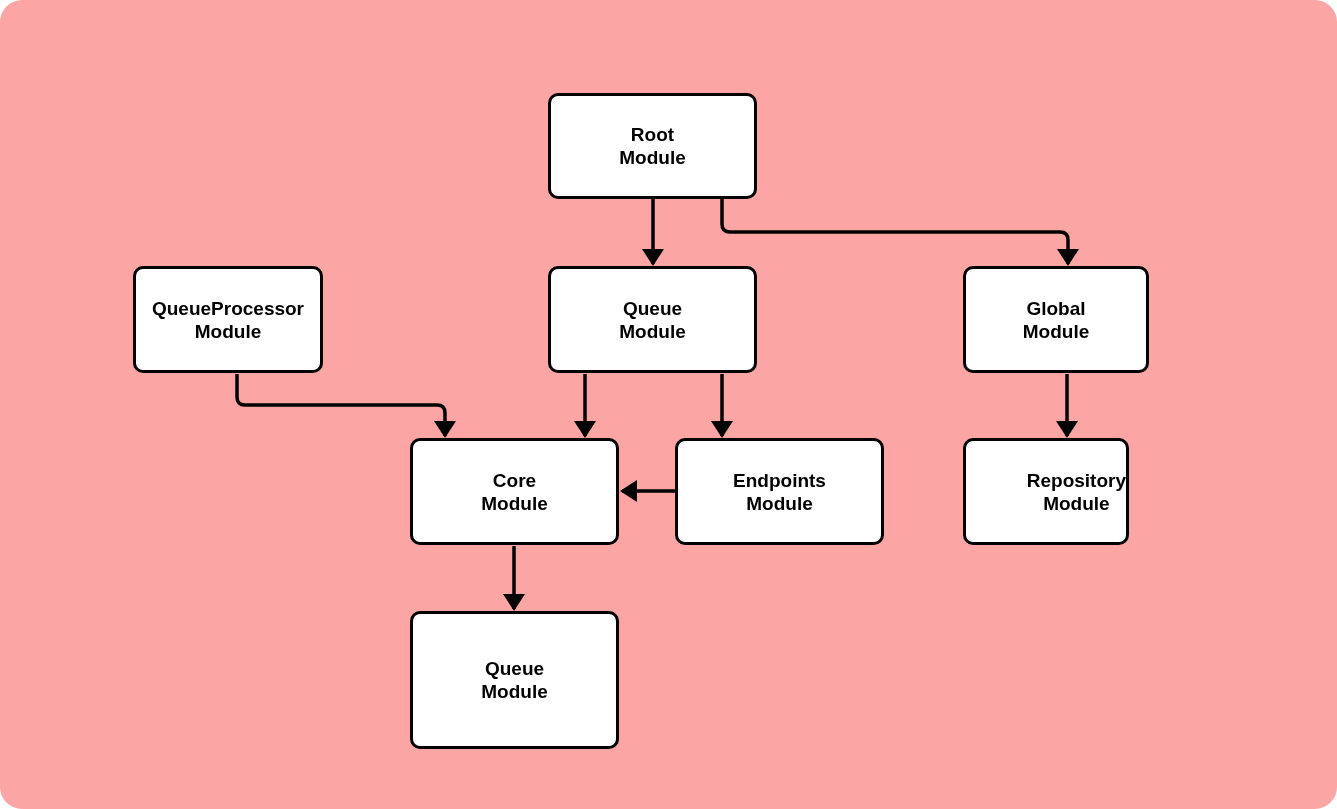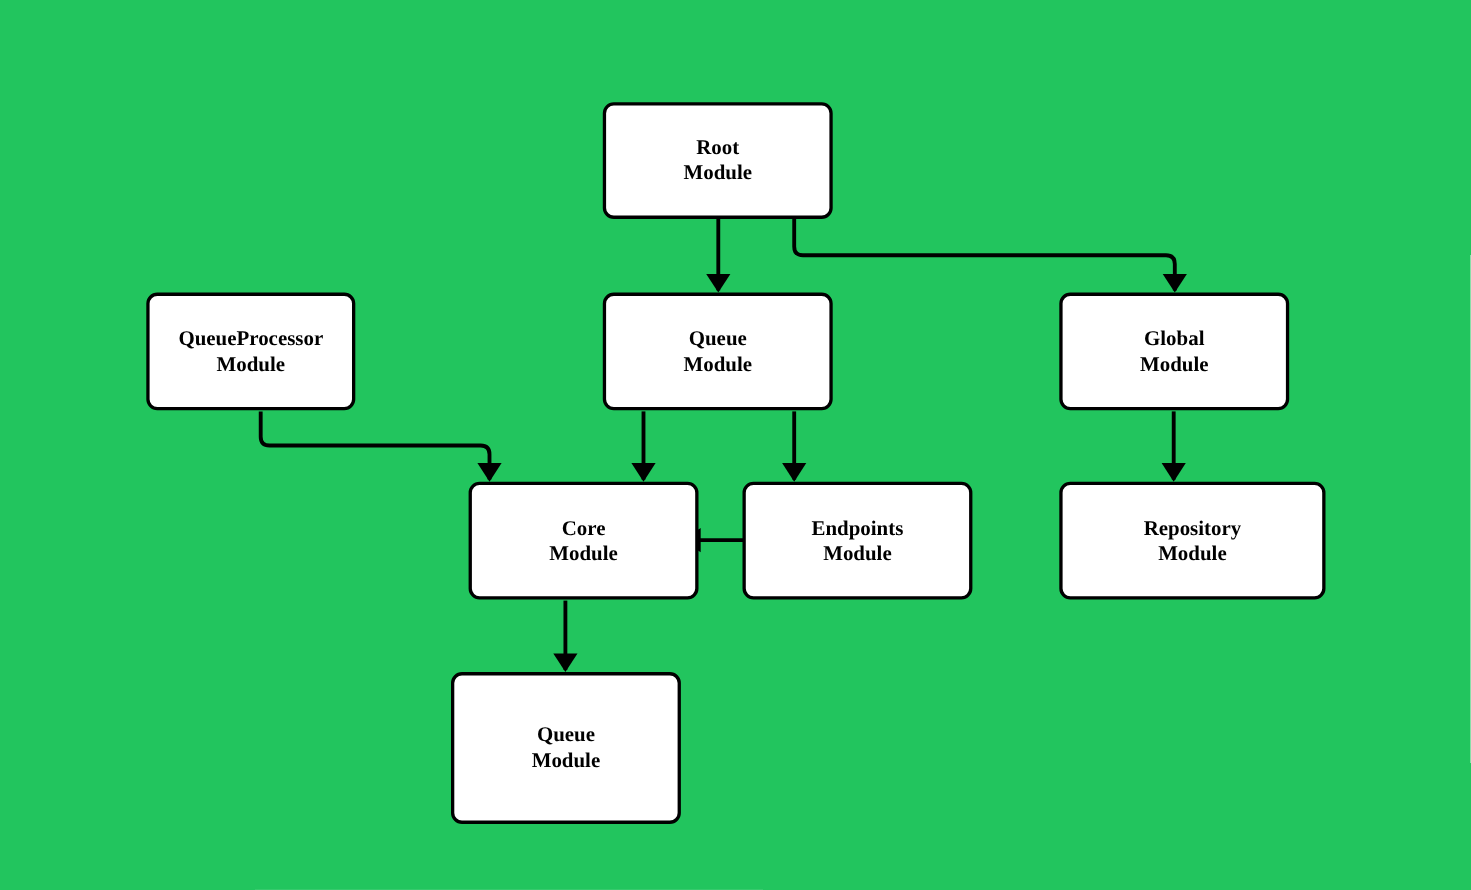--- a/index.html
+++ b/index.html
@@ -4,23 +4,24 @@
 <style>
   html, body {
     margin: 0;
     padding: 0;
     background: #ffffff;
   }
   .canvas {
     position: relative;
     width: 1337px;
     height: 809px;
-    background: #22c55e;
+    background: #fca5a5;
     overflow: hidden;
-    font-family: Liberation Serif, serif;
+    font-family: Liberation Sans, sans-serif;
+    border-radius: 22px;
   }
   .edge-layer {
     position: absolute;
     left: 0;
     top: 0;
     width: 1337px;
     height: 809px;
   }
   .node {
     position: absolute;
@@ -70,33 +71,33 @@
 Module</span>
   </div>
   <div class="node" style="left: 133px; top: 266px; width: 190px; height: 107px;">
     <span class="node-label">QueueProcessor
 Module</span>
   </div>
   <div class="node" style="left: 548px; top: 266px; width: 209px; height: 107px;">
     <span class="node-label">Queue
 Module</span>
   </div>
-  <div class="node" style="left: 963px; top: 266px; width: 209px; height: 107px;">
+  <div class="node" style="left: 963px; top: 266px; width: 186px; height: 107px;">
     <span class="node-label">Global
 Module</span>
   </div>
-  <div class="node" style="left: 426px; top: 438px; width: 209px; height: 107px;">
+  <div class="node" style="left: 410px; top: 438px; width: 209px; height: 107px;">
     <span class="node-label">Core
 Module</span>
   </div>
   <div class="node" style="left: 675px; top: 438px; width: 209px; height: 107px;">
     <span class="node-label">Endpoints
 Module</span>
   </div>
-  <div class="node" style="left: 963px; top: 438px; width: 242px; height: 107px;">
+  <div class="node" style="left: 963px; top: 438px; width: 166px; height: 107px; justify-content: flex-end;">
     <span class="node-label">Repository
 Module</span>
   </div>
   <div class="node" style="left: 410px; top: 611px; width: 209px; height: 138px;">
     <span class="node-label">Queue
 Module</span>
   </div>
 </div>
 
 </body></html>

